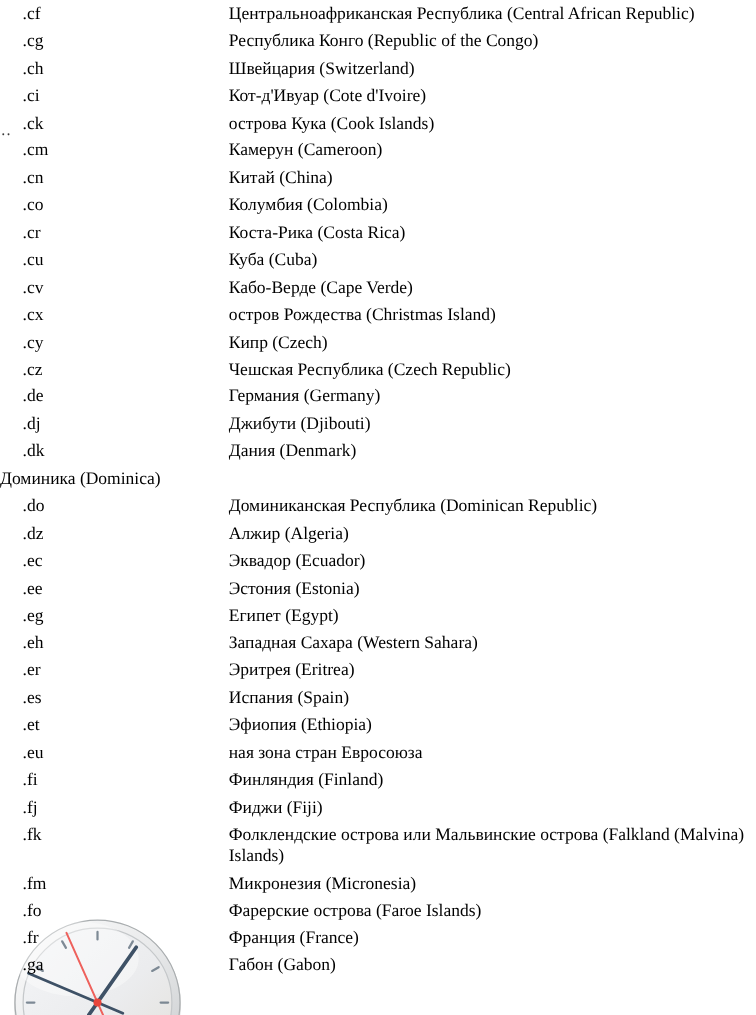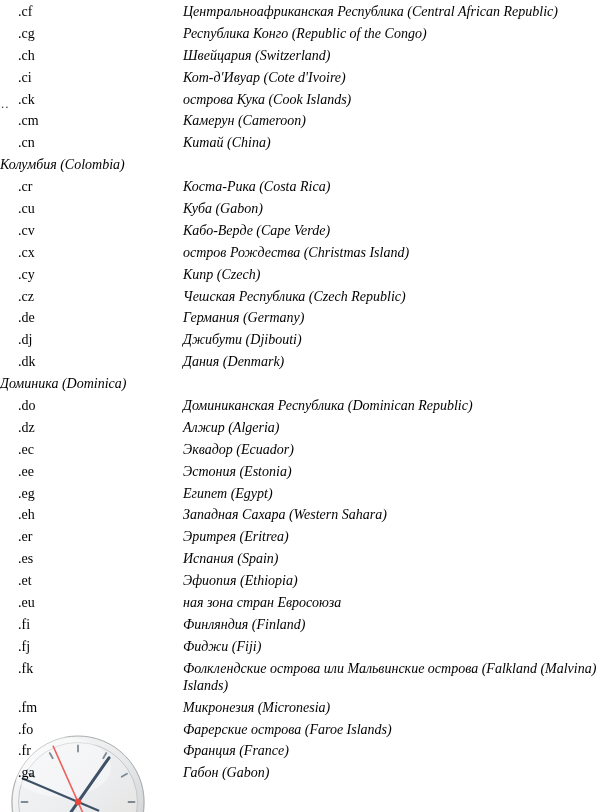--- a/index.html
+++ b/index.html
@@ -38,21 +38,20 @@
     margin-bottom: 4.9px;
   }
   .code {
     margin-left: 18px;
     width: 165px;
     flex: 0 0 165px;
   }
   .name {
     width: 416px;
     flex: 0 0 416px;
-    font-style: italic;
   }
   .edge-fragment {
     position: absolute;
     left: 1px; top: 95px;
     z-index: 2;
     font-size: 13px;
     color: #3a3a3a;
     letter-spacing: 1px;
   }
   .clock {
@@ -142,31 +141,32 @@
       <span class="code">.cm</span>
       <span class="name">Камерун (Cameroon)</span>
     </div>
 
     <div class="row">
       <span class="code">.cn</span>
       <span class="name">Китай (China)</span>
     </div>
 
     <div class="row">
+      <span class="code">.co</span>
       <span class="name">Колумбия (Colombia)</span>
     </div>
 
     <div class="row">
       <span class="code">.cr</span>
       <span class="name">Коста-Рика (Costa Rica)</span>
     </div>
 
     <div class="row">
       <span class="code">.cu</span>
-      <span class="name">Куба (Gabon)</span>
+      <span class="name">Куба (Cuba)</span>
     </div>
 
     <div class="row">
       <span class="code">.cv</span>
       <span class="name">Кабо-Верде (Cape Verde)</span>
     </div>
 
     <div class="row">
       <span class="code">.cx</span>
       <span class="name">остров Рождества (Christmas Island)</span>

